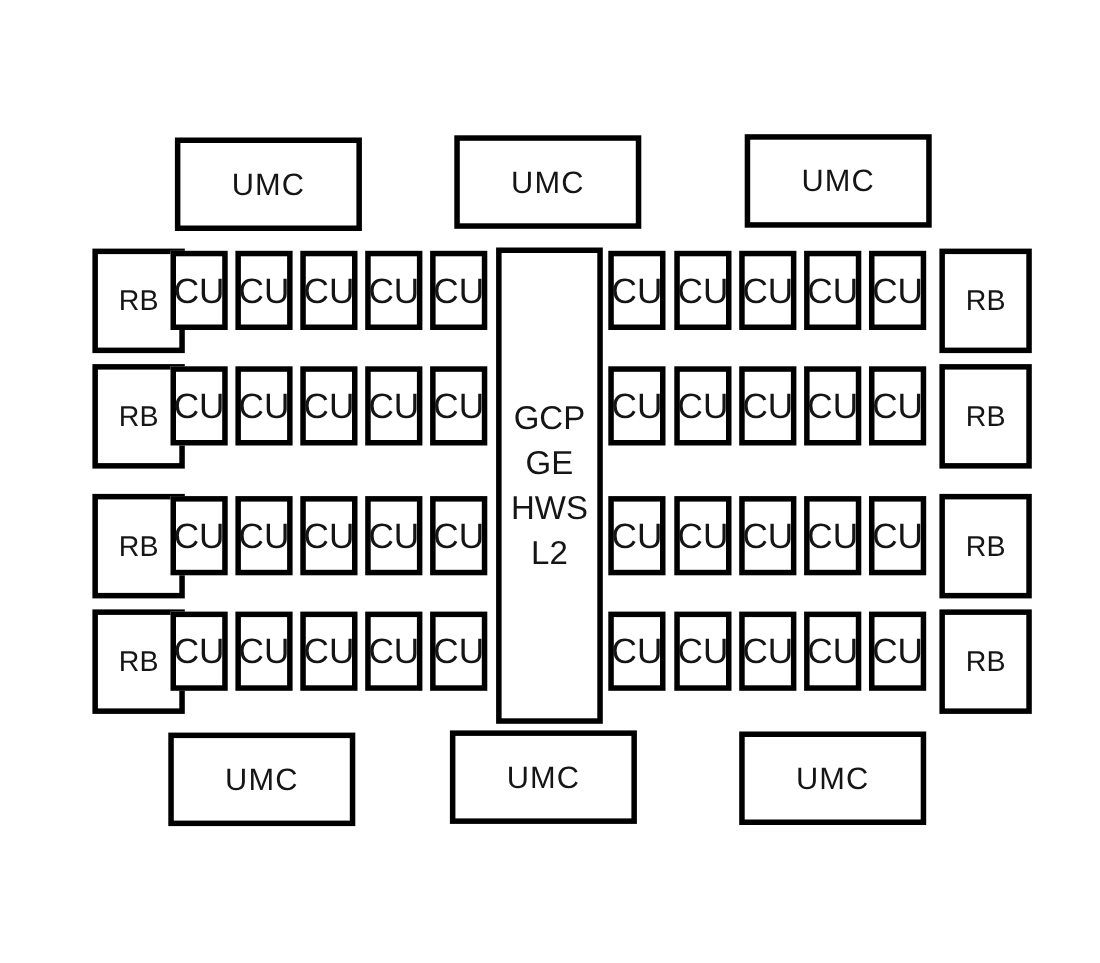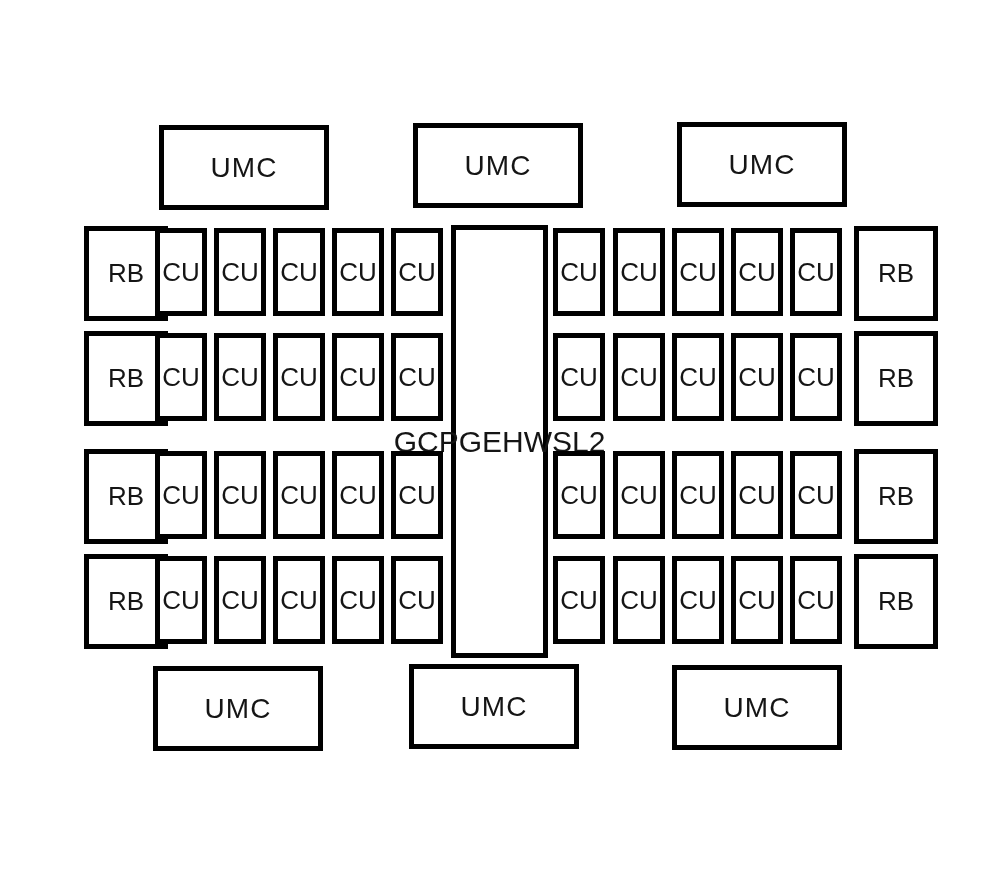--- a/index.html
+++ b/index.html
@@ -37,31 +37,31 @@
     font-size: 28px;
     letter-spacing: 1px;
   }
   .rb {
     width: 84px;
     height: 95px;
     font-size: 26px;
   }
   .cu {
     width: 52px;
-    height: 88px;
-    font-size: 26px;
+    height: 72px;
+    font-size: 32px;
   }
   .center-block {
     left: 451px;
     top: 225px;
     width: 97px;
     height: 433px;
     font-size: 30px;
     line-height: 41px;
-    flex-direction: row;
+    flex-direction: column;
   }
   
   .r0 { top: 226px; } .r1 { top: 331px; } .r2 { top: 449px; } .r3 { top: 554px; }
   
   .c0 { top: 228px; } .c1 { top: 333px; } .c2 { top: 451px; } .c3 { top: 556px; }
   
   .rbL { left: 84px; }  .rbR { left: 854px; }
   .lcu0 { left: 155px; } .lcu1 { left: 214px; } .lcu2 { left: 273px; } .lcu3 { left: 332px; } .lcu4 { left: 391px; }
   .rcu0 { left: 553px; } .rcu1 { left: 613px; } .rcu2 { left: 672px; } .rcu3 { left: 731px; } .rcu4 { left: 790px; }
 </style>

